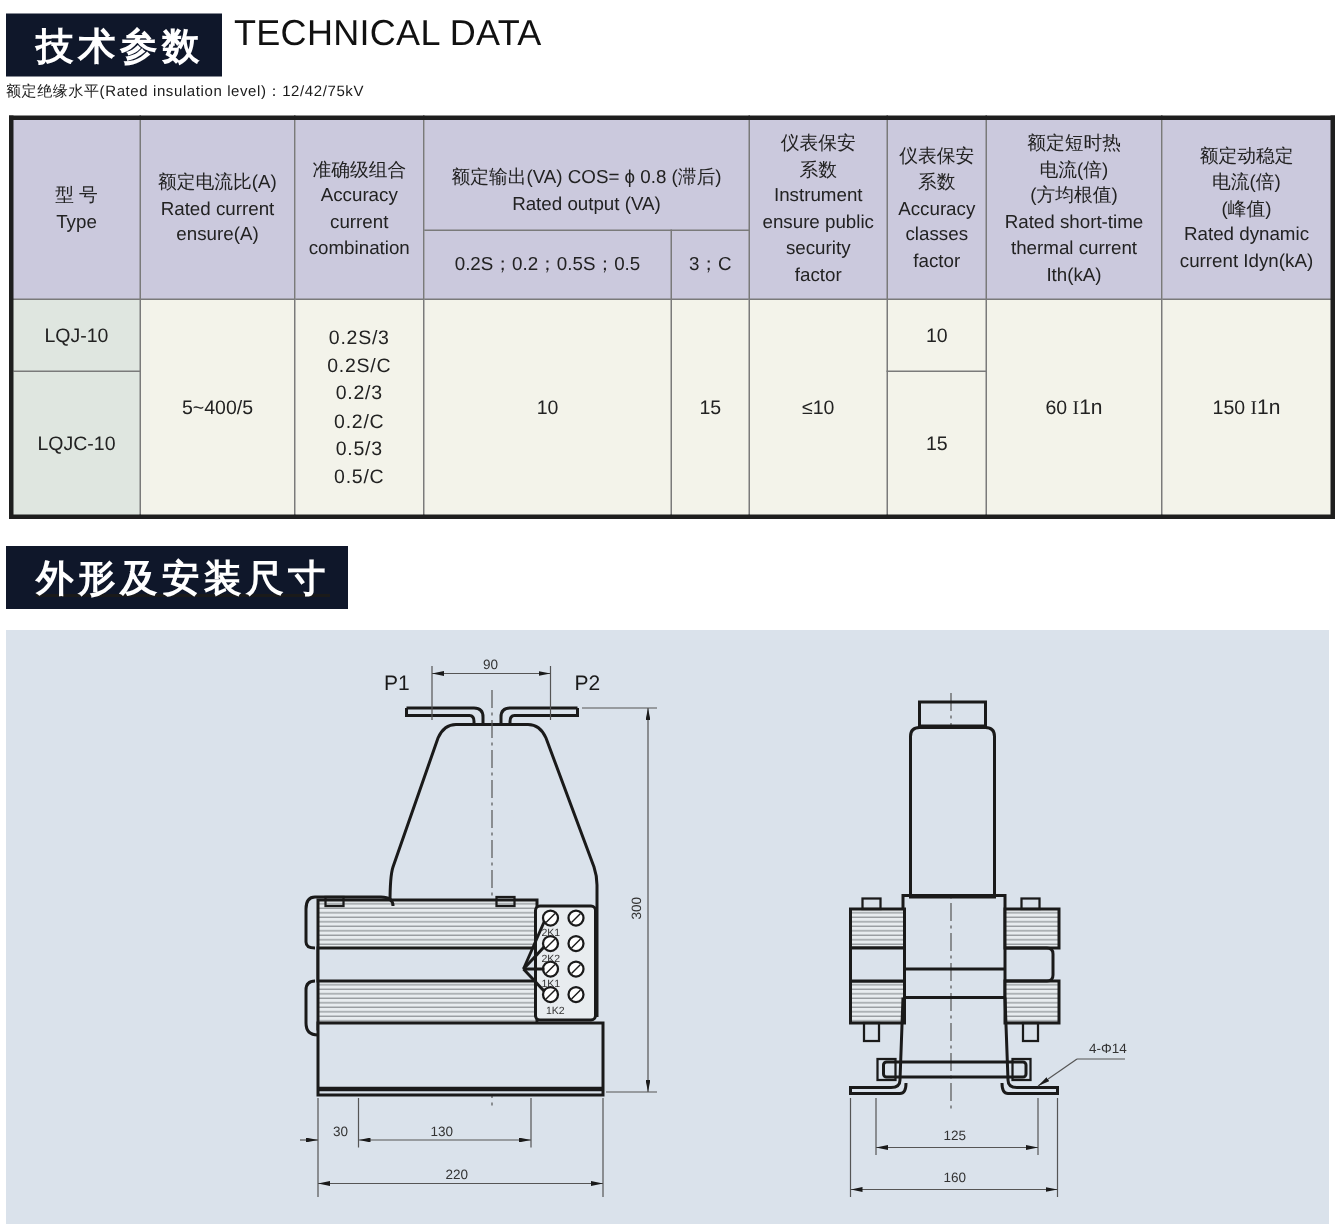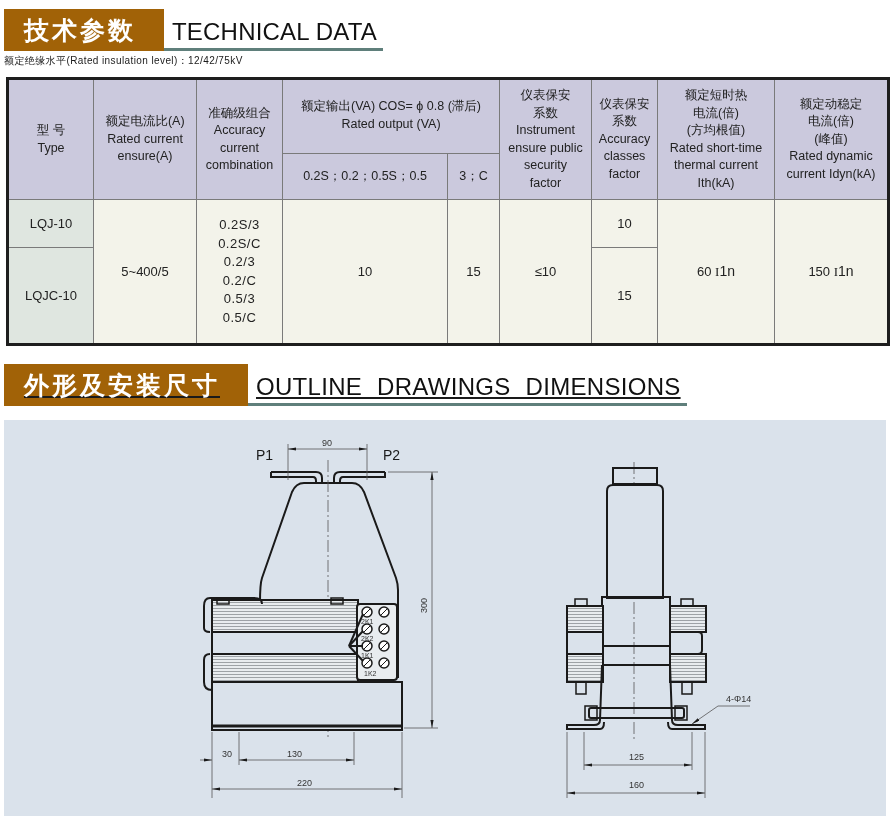--- a/index.html
+++ b/index.html
@@ -1,21 +1,21 @@
 <!DOCTYPE html>
 <html><head>
 <meta charset="utf-8">
 <style>
   * { box-sizing: border-box; margin: 0; padding: 0; }
   html, body { width: 890px; height: 816px; background: #ffffff; overflow: hidden; }
   body { font-family: "Liberation Sans", "DejaVu Sans", sans-serif; color: #1a1a1a; position: relative; }
 
   .section-head { position: absolute; left: 4px; height: 42px; display: flex; align-items: flex-end; }
-  .section-head .cn-box { background: #a16207; color: #fff; font-family: "DejaVu Sans", sans-serif; font-weight: bold; font-size: 25px; letter-spacing: 3px; height: 42px; display: flex; align-items: center; padding: 0 28px 0 20px; }
-  .section-head .en-wrap { height: 42px; display: flex; flex-direction: column; justify-content: flex-end; }
+  .section-head .cn-box { background: #0f172a; color: #fff; font-family: "DejaVu Sans", sans-serif; font-weight: bold; font-size: 25px; letter-spacing: 3px; height: 42px; display: flex; align-items: center; padding: 0 12px 0 20px; }
+  .section-head .en-wrap { height: 42px; display: flex; justify-content: flex-end; }
   .section-head .en { font-size: 24px; color: #111; padding: 0 6px 2px 8px; line-height: 28px; white-space: nowrap; }
   .section-head .en-line { height: 3px; background: #5f7f7b; }
   #head1 { top: 9px; }
   #head1 .en { letter-spacing: 0.2px; }
   #head2 { top: 364px; text-decoration: underline; }
   #head2 .en { word-spacing: 8px; letter-spacing: 0.3px; }
 
   .insulation { position: absolute; left: 4px; top: 54px; font-size: 10px; color: #1a1a1a; letter-spacing: 0.4px; }
 
   table.spec { position: absolute; left: 6px; top: 77px; width: 881px; height: 268px; border-collapse: collapse; border: 3px solid #1e1e1e; table-layout: fixed; }
@@ -66,21 +66,21 @@
         <div>额定电流比(A)</div>
         <div>Rated current</div>
         <div>ensure(A)</div>
       </td>
       <td rowspan="2">
         <div>准确级组合</div>
         <div>Accuracy</div>
         <div>current</div>
         <div>combination</div>
       </td>
-      <td colspan="2" style="vertical-align:top;padding-top:18px">
+      <td colspan="2" style="vertical-align:top;padding-top:30px">
         <div>额定输出(VA) COS= ϕ 0.8 (滞后)</div>
         <div>Rated output (VA)</div>
       </td>
       <td rowspan="2">
         <div>仪表保安</div>
         <div>系数</div>
         <div>Instrument</div>
         <div>ensure public</div>
         <div>security</div>
         <div>factor</div>
@@ -140,24 +140,20 @@
     </tr>
     <tr style="height:97px">
       <td class="type-cell">LQJC-10</td>
       <td>15</td>
     </tr>
   </tbody>
 </table>
 
 <div class="section-head" id="head2">
   <div class="cn-box">外形及安装尺寸</div>
-  <div class="en-wrap">
-    <div class="en">OUTLINE  DRAWINGS  DIMENSIONS</div>
-    <div class="en-line"></div>
-  </div>
 </div>
 
 <div class="drawing">
   <svg width="882" height="396" viewBox="0 0 882 396" xmlns="http://www.w3.org/2000/svg" font-family="Liberation Sans, sans-serif">
     <defs>
       <marker id="arr" viewBox="0 0 10 4" refX="10" refY="2" markerWidth="10" markerHeight="4" orient="auto-start-reverse">
         <path d="M0,0 L10,2 L0,4 z" fill="#1a1a1a"></path>
       </marker>
       <pattern id="lam" width="4" height="3" patternUnits="userSpaceOnUse">
         <rect width="4" height="3" fill="#e8ecef"></rect>

